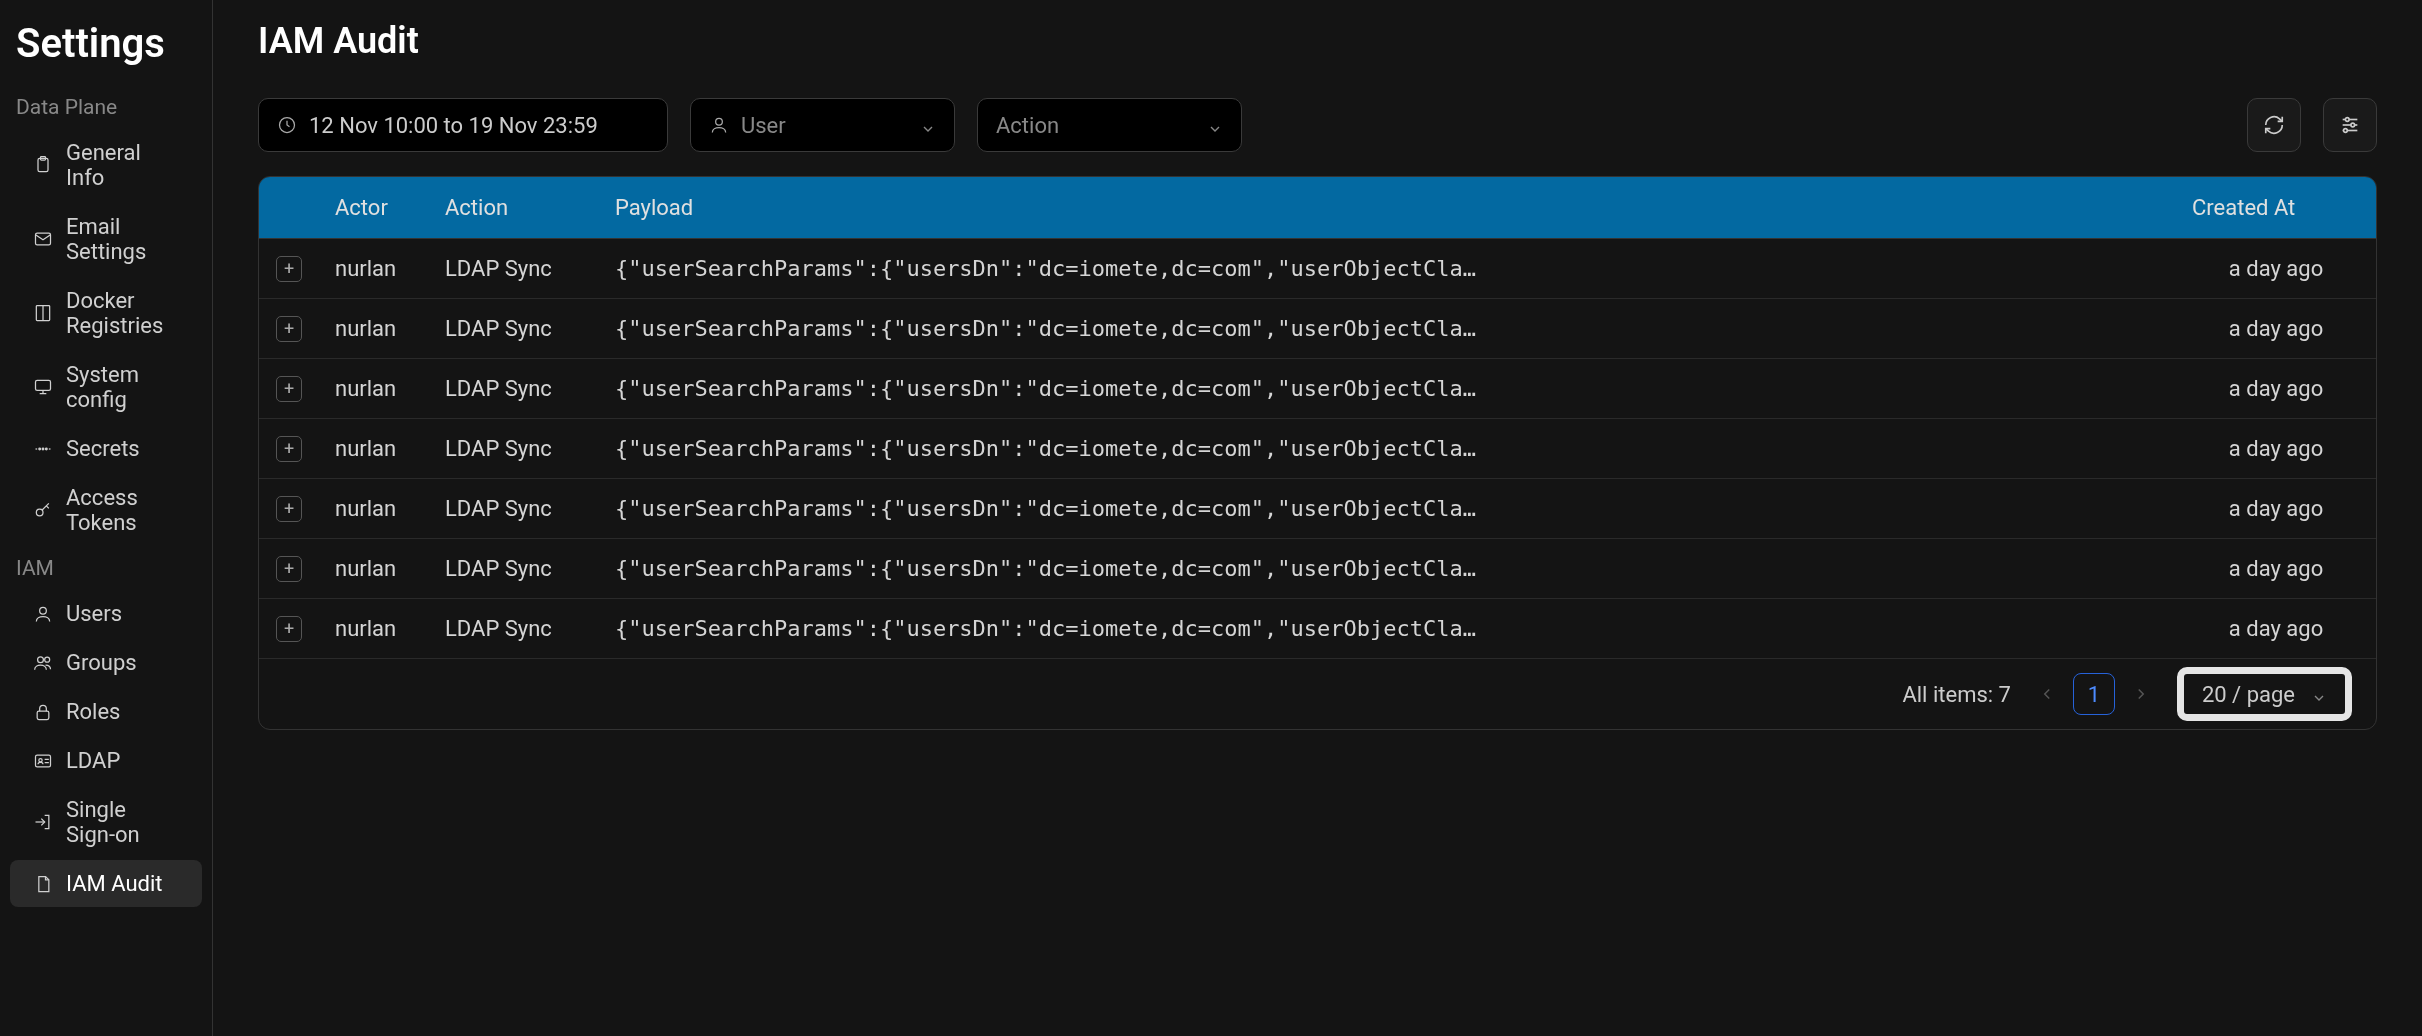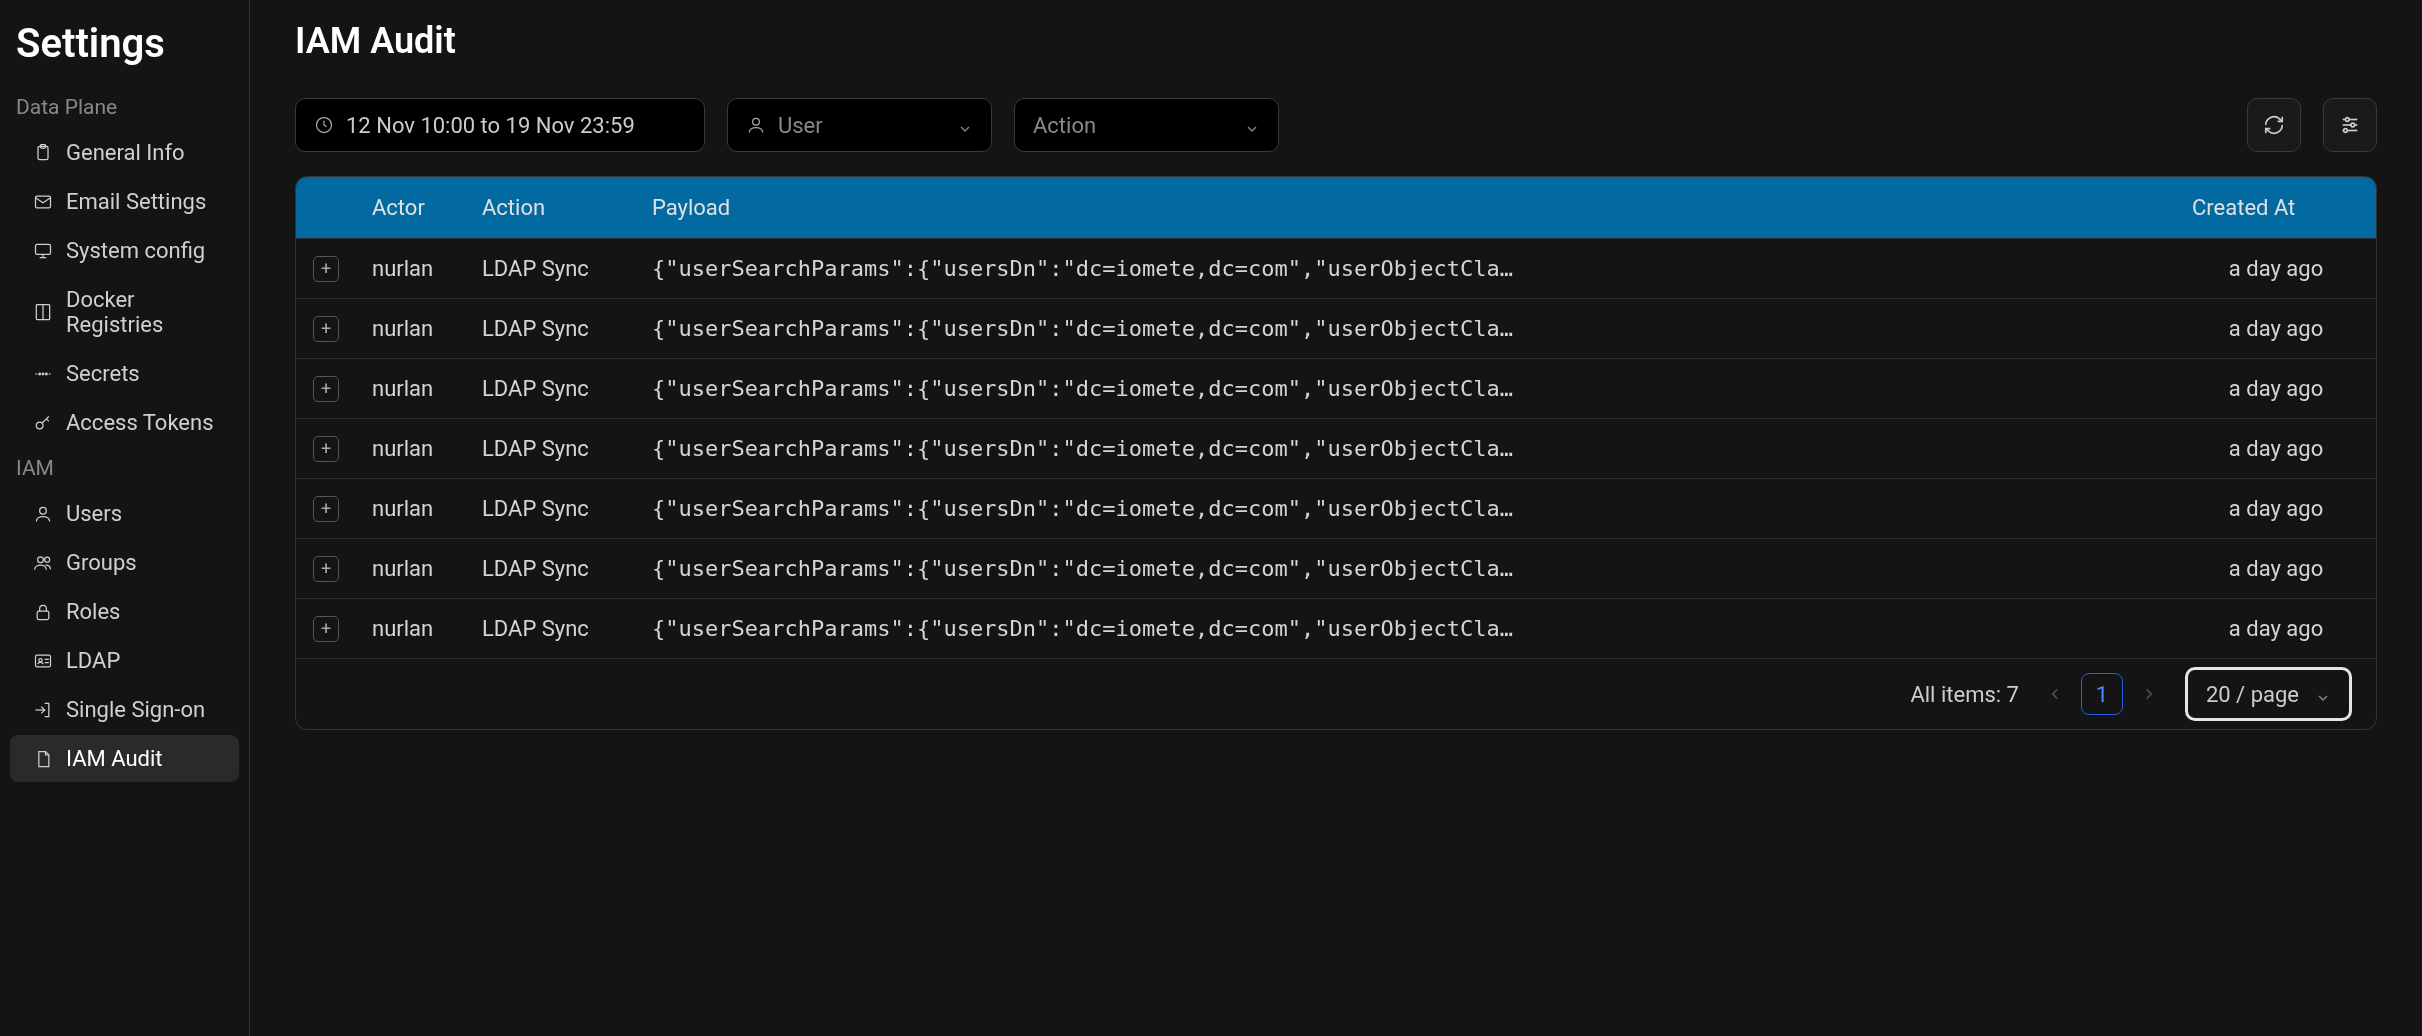--- a/index.html
+++ b/index.html
@@ -11,21 +11,21 @@
     font-family: -apple-system, BlinkMacSystemFont, "Segoe UI", Roboto, "Helvetica Neue", Arial, sans-serif;
     background: #141414;
     color: #e6e6e6;
     font-size: 22px;
     width: 2422px;
     height: 1036px;
     overflow: hidden;
     display: flex;
   }
   .sidebar {
-    width: 250px;
+    width: 213px;
     border-right: 1px solid #333;
     padding: 10px 0;
     flex-shrink: 0;
   }
   .sidebar-title {
     font-size: 40px;
     font-weight: 600;
     padding: 10px 16px 20px 16px;
     color: #fff;
   }
@@ -184,21 +184,21 @@
     color: #4d8bff;
     border-radius: 8px;
     min-width: 42px;
     height: 42px;
     display: flex;
     align-items: center;
     justify-content: center;
     cursor: pointer;
   }
   .page-size {
-    border: 3px solid #e5e5e5;
+    border: 7px solid #e5e5e5;
     border-radius: 10px;
     height: 54px;
     padding: 0 18px;
     display: flex;
     align-items: center;
     gap: 16px;
     color: #ccc;
     cursor: pointer;
   }
   .chev-down { width:16px;height:16px; }
@@ -228,34 +228,34 @@
           <svg viewBox="0 0 24 24">
             <rect x="3" y="5" width="18" height="14" rx="2"></rect>
             <path d="M3 7l9 6 9-6"></path>
           </svg>
         </span>
         <span>Email Settings</span>
       </div>
       <div class="sidebar-item">
         <span class="icon">
           <svg viewBox="0 0 24 24">
+            <rect x="4" y="3" width="16" height="18" rx="1"></rect>
+            <path d="M12 3v18"></path>
+          </svg>
+        </span>
+        <span>Docker Registries</span>
+      </div>
+      <div class="sidebar-item">
+        <span class="icon">
+          <svg viewBox="0 0 24 24">
             <rect x="3" y="4" width="18" height="12" rx="2"></rect>
             <path d="M8 20h8M12 16v4"></path>
           </svg>
         </span>
         <span>System config</span>
-      </div>
-      <div class="sidebar-item">
-        <span class="icon">
-          <svg viewBox="0 0 24 24">
-            <rect x="4" y="3" width="16" height="18" rx="1"></rect>
-            <path d="M12 3v18"></path>
-          </svg>
-        </span>
-        <span>Docker Registries</span>
       </div>
       <div class="sidebar-item">
         <span class="icon">
           <svg viewBox="0 0 24 24">
             <path d="M3 12h2"></path>
             <circle cx="8" cy="12" r="1" fill="currentColor"></circle>
             <circle cx="12" cy="12" r="1" fill="currentColor"></circle>
             <circle cx="16" cy="12" r="1" fill="currentColor"></circle>
             <path d="M19 12h2"></path>
           </svg>

